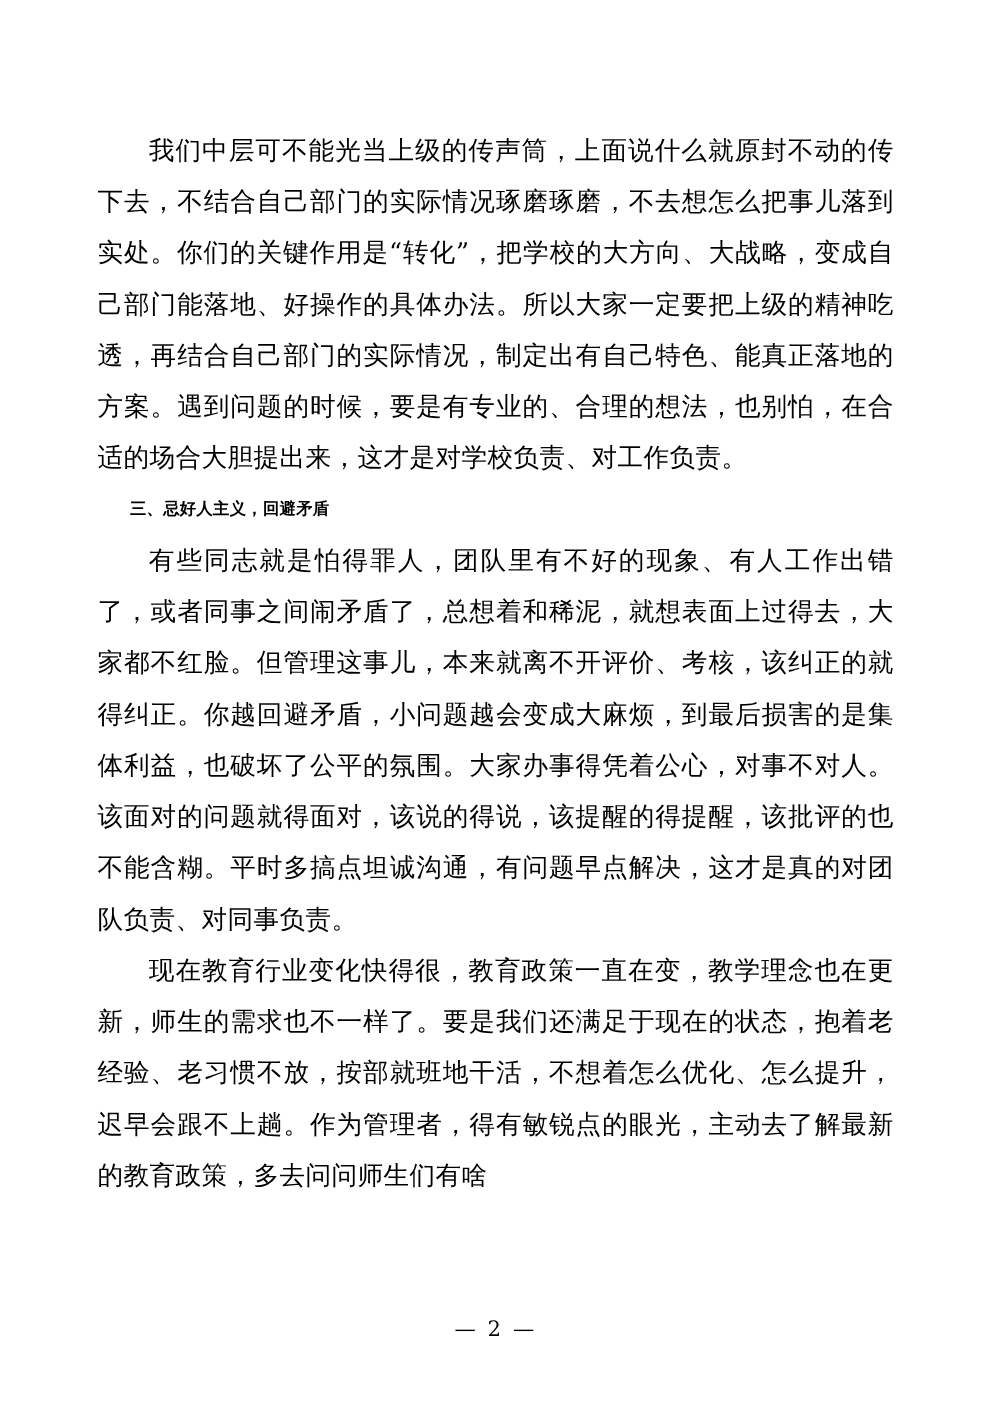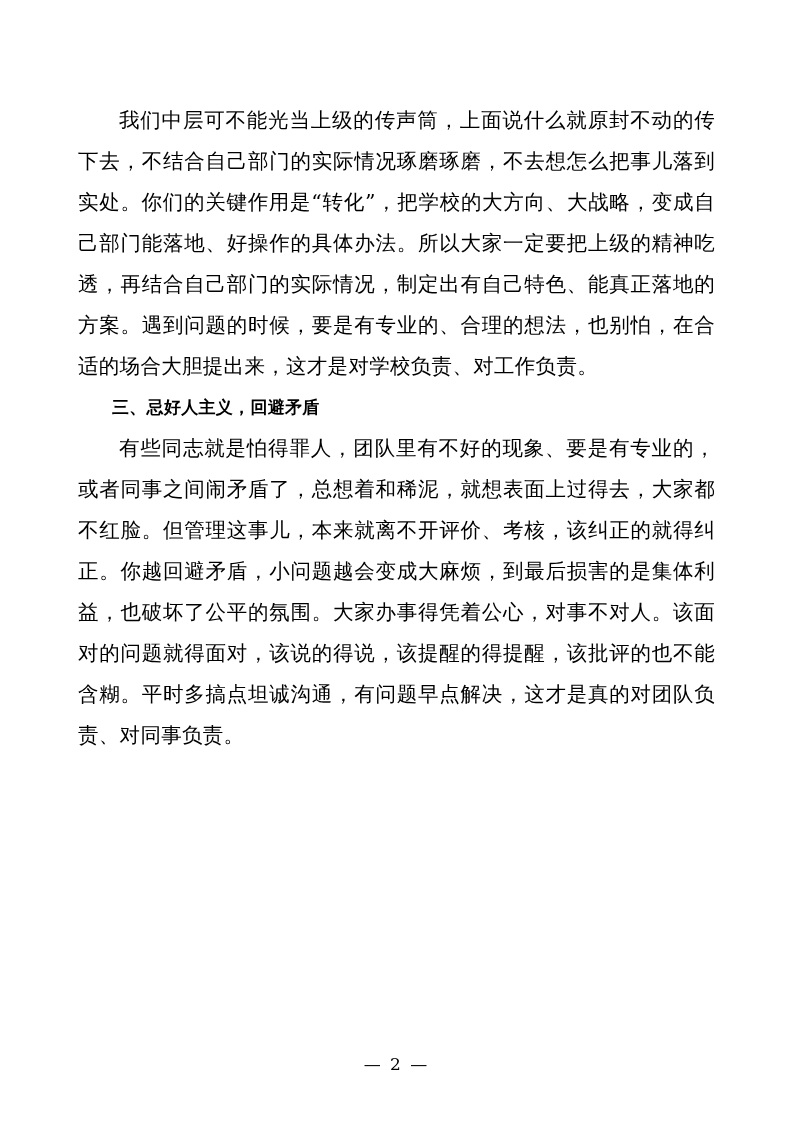--- a/index.html
+++ b/index.html
@@ -28,21 +28,21 @@
     font-size: 20.5px;
     line-height: 41px;
     text-align: justify;
     text-justify: inter-ideograph;
     letter-spacing: 0.3px;
     margin: 0 0 0 0;
     text-indent: 2em;
     font-family: "DejaVu Serif", "Liberation Serif", serif;
   }
   .heading {
-    font-size: 17px;
+    font-size: 13px;
     line-height: 41px;
     font-weight: bold;
     text-indent: 2em;
     margin: 0;
     letter-spacing: 0.3px;
     font-family: "DejaVu Sans", "Liberation Sans", sans-serif;
   }
   .footer {
     position: absolute;
     left: 0;
@@ -56,18 +56,19 @@
 </style>
 </head>
 <body>
 
 <div class="page">
 
   <p class="body-text">我们中层可不能光当上级的传声筒，上面说什么就原封不动的传下去，不结合自己部门的实际情况琢磨琢磨，不去想怎么把事儿落到实处。你们的关键作用是“转化”，把学校的大方向、大战略，变成自己部门能落地、好操作的具体办法。所以大家一定要把上级的精神吃透，再结合自己部门的实际情况，制定出有自己特色、能真正落地的方案。遇到问题的时候，要是有专业的、合理的想法，也别怕，在合适的场合大胆提出来，这才是对学校负责、对工作负责。</p>
 
   <h2 class="heading">三、忌好人主义，回避矛盾</h2>
 
-  <p class="body-text">有些同志就是怕得罪人，团队里有不好的现象、要是有专业的，或者同事之间闹矛盾了，总想着和稀泥，就想表面上过得去，大家都不红脸。但管理这事儿，本来就离不开评价、考核，该纠正的就得纠正。你越回避矛盾，小问题越会变成大麻烦，到最后损害的是集体利益，也破坏了公平的氛围。大家办事得凭着公心，对事不对人。该面对的问题就得面对，该说的得说，该提醒的得提醒，该批评的也不能含糊。平时多搞点坦诚沟通，有问题早点解决，这才是真的对团队负责、对同事负责。</p>
+  <p class="body-text">有些同志就是怕得罪人，团队里有不好的现象、有人工作出错了，或者同事之间闹矛盾了，总想着和稀泥，就想表面上过得去，大家都不红脸。但管理这事儿，本来就离不开评价、考核，该纠正的就得纠正。你越回避矛盾，小问题越会变成大麻烦，到最后损害的是集体利益，也破坏了公平的氛围。大家办事得凭着公心，对事不对人。该面对的问题就得面对，该说的得说，该提醒的得提醒，该批评的也不能含糊。平时多搞点坦诚沟通，有问题早点解决，这才是真的对团队负责、对同事负责。</p>
 
 
+  <p class="body-text">现在教育行业变化快得很，教育政策一直在变，教学理念也在更新，师生的需求也不一样了。要是我们还满足于现在的状态，抱着老经验、老习惯不放，按部就班地干活，不想着怎么优化、怎么提升，迟早会跟不上趟。作为管理者，得有敏锐点的眼光，主动去了解最新的教育政策，多去问问师生们有啥</p>
 
   <div class="footer">— 2 —</div>
 </div>
 
 </body></html>

